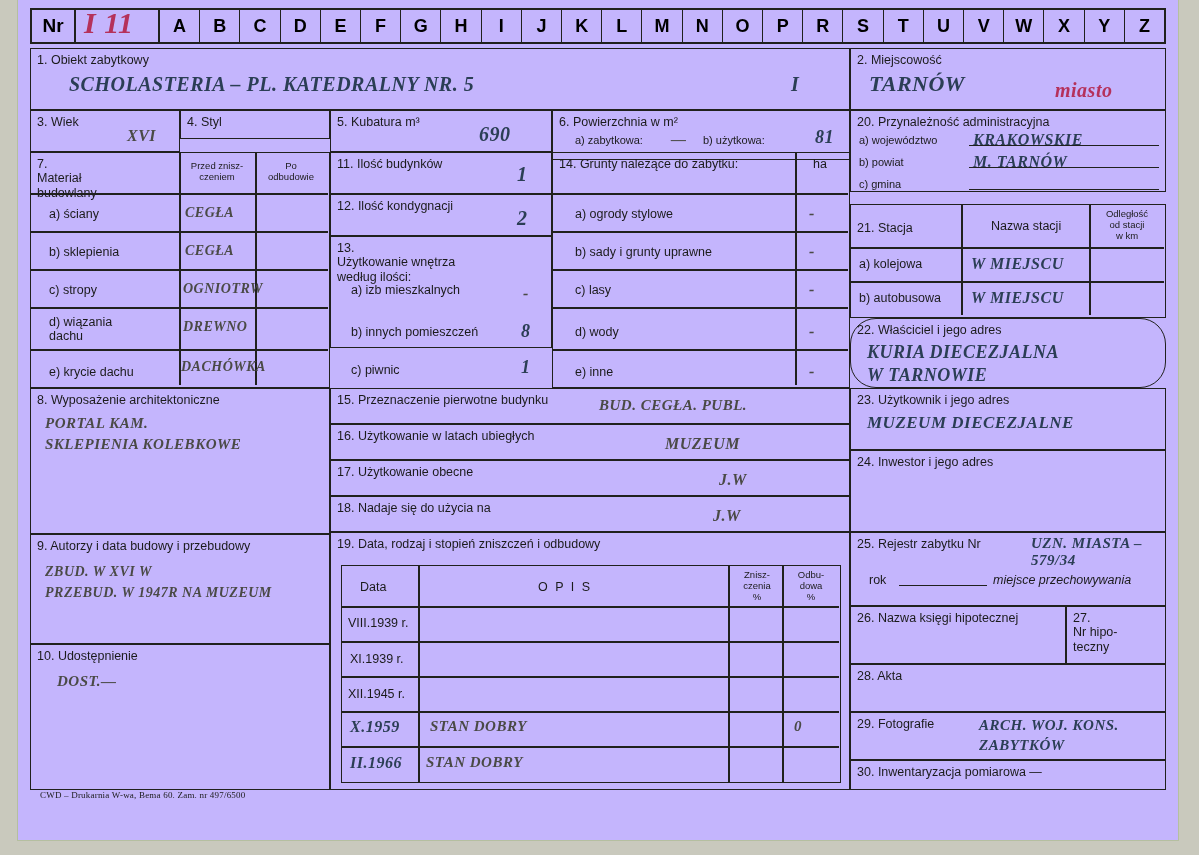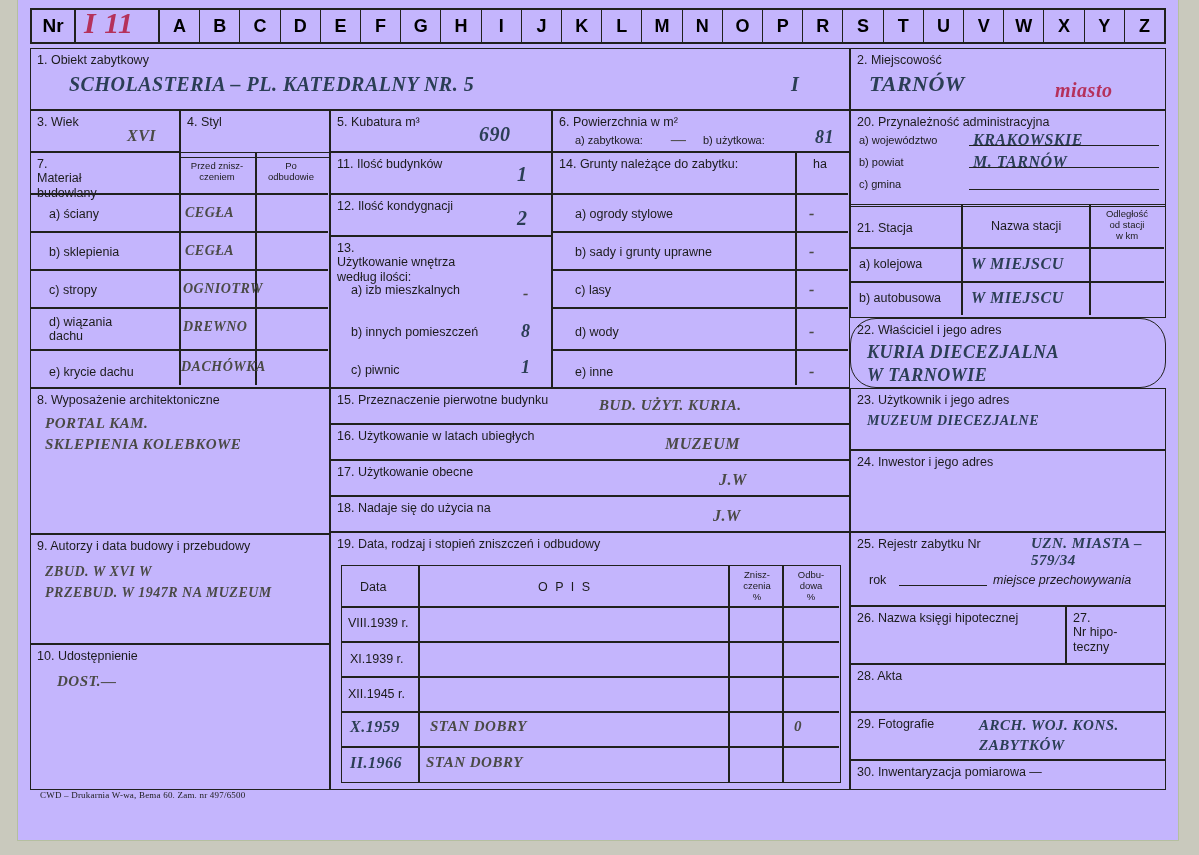--- a/index.html
+++ b/index.html
@@ -150,42 +150,42 @@
     <span class="hw blue h22" style="position:absolute;left:18px;top:22px;">TARNÓW</span>
     <span class="hw red h20" style="position:absolute;left:204px;top:30px;">miasto</span>
   </div>
 
   <div class="bx" style="left:12px; top:110px; width:150px; height:42px;">
     <span class="lbl tag"><span>3.</span>
       <span>Wiek</span></span>
     <span class="hw grey h16" style="position:absolute;left:96px;top:16px;">XVI</span>
   </div>
 
-  <div class="bx" style="left:162px; top:110px; width:150px; height:48px;">
+  <div class="bx" style="left:162px; top:110px; width:150px; height:29px;">
     <span class="lbl tag"><span>4.</span>
       <span>Styl</span></span>
     <span class="hw grey h16" style="position:absolute;left:86px;top:16px;"></span>
   </div>
 
   <div class="bx" style="left:312px; top:110px; width:222px; height:42px;">
     <span class="lbl tag"><span>5.</span>
       <span>Kubatura m³</span></span>
     <span class="hw blue h20" style="position:absolute;left:148px;top:12px;">690</span>
   </div>
 
-  <div class="bx" style="left:534px; top:110px; width:298px; height:42px;">
+  <div class="bx" style="left:534px; top:110px; width:298px; height:50px;">
     <span class="lbl tag"><span>6.</span>
       <span>Powierzchnia w m²</span></span>
     <span class="lbl sm" style="position:absolute;left:22px;top:23px;">a) zabytkowa:</span>
     <span class="hw grey h15" style="position:absolute;left:118px;top:20px;">—</span>
     <span class="lbl sm" style="position:absolute;left:150px;top:23px;">b) użytkowa:</span>
     <span class="hw blue h18" style="position:absolute;left:262px;top:16px;">81</span>
   </div>
 
-  <div class="bx" style="left:832px; top:110px; width:316px; height:97px;">
+  <div class="bx" style="left:832px; top:110px; width:316px; height:82px;">
     <span class="lbl tag"><span>20.</span>
       <span>Przynależność administracyjna</span></span>
     <span class="lbl sm" style="position:absolute;left:8px;top:23px;">a) województwo</span>
     <span class="hw blue h16" style="position:absolute;left:122px;top:20px;">KRAKOWSKIE</span>
     <span class="lbl sm" style="position:absolute;left:8px;top:45px;">b) powiat</span>
     <span class="hw blue h16" style="position:absolute;left:122px;top:42px;">M. TARNÓW</span>
     <span class="lbl sm" style="position:absolute;left:8px;top:67px;">c) gmina</span>
     <span class="hw blue h16" style="position:absolute;left:122px;top:64px;"></span>
     <div class="ln" style="left:118px; top:34px; width:190px; height:1.2px;"></div>
     <div class="ln" style="left:118px; top:56px; width:190px; height:1.2px;"></div>
@@ -231,21 +231,21 @@
       <span>Ilość budynków</span></span>
     <span class="hw blue h20" style="position:absolute;left:186px;top:10px;">1</span>
   </div>
 
   <div class="bx" style="left:312px; top:194px; width:222px; height:42px;">
     <span class="lbl tag"><span>12.</span>
       <span>Ilość kondygnacji</span></span>
     <span class="hw blue h20" style="position:absolute;left:186px;top:12px;">2</span>
   </div>
 
-  <div class="bx" style="left:312px; top:236px; width:222px; height:152px;padding-left:9px;">
+  <div class="bx" style="left:312px; top:236px; width:222px; height:112px;padding-left:9px;">
     <span class="lbl tag" style="white-space:pre-line;"><span>13.</span>
       <span>Użytkowanie wnętrza
 według ilości:</span></span>
     <span class="lbl" style="position:absolute;left:20px;top:46px;">a) izb mieszkalnych</span>
     <span class="hw grey h16" style="position:absolute;left:192px;top:48px;">-</span>
     <span class="lbl" style="position:absolute;left:20px;top:88px;">b) innych pomieszczeń</span>
     <span class="hw blue h18" style="position:absolute;left:190px;top:84px;">8</span>
     <span class="lbl" style="position:absolute;left:20px;top:126px;">c) piwnic</span>
     <span class="hw blue h18" style="position:absolute;left:190px;top:120px;">1</span>
   </div>
@@ -304,21 +304,21 @@
   <div class="bx" style="left:12px; top:388px; width:300px; height:146px;">
     <span class="lbl tag"><span>8.</span>
       <span>Wyposażenie architektoniczne</span></span>
     <span class="hw grey h15" style="position:absolute;left:14px;top:24px;white-space:pre-line;line-height:1.4;">PORTAL KAM.
 SKLEPIENIA KOLEBKOWE</span>
   </div>
 
   <div class="bx" style="left:312px; top:388px; width:520px; height:36px;">
     <span class="lbl tag"><span>15.</span>
       <span>Przeznaczenie pierwotne budynku</span></span>
-    <span class="hw grey h15" style="position:absolute;left:268px;top:8px;">BUD. UŻYT. KURIA.</span>
+    <span class="hw grey h15" style="position:absolute;left:268px;top:8px;">BUD. CEGŁA. PUBL.</span>
   </div>
 
   <div class="bx" style="left:312px; top:424px; width:520px; height:36px;">
     <span class="lbl tag"><span>16.</span>
       <span>Użytkowanie w latach ubiegłych</span></span>
     <span class="hw grey h16" style="position:absolute;left:334px;top:10px;">MUZEUM</span>
   </div>
 
   <div class="bx" style="left:312px; top:460px; width:520px; height:36px;">
     <span class="lbl tag"><span>17.</span>
@@ -328,21 +328,21 @@
 
   <div class="bx" style="left:312px; top:496px; width:520px; height:36px;">
     <span class="lbl tag"><span>18.</span>
       <span>Nadaje się do użycia na</span></span>
     <span class="hw grey h16" style="position:absolute;left:382px;top:10px;">J.W</span>
   </div>
 
   <div class="bx" style="left:832px; top:388px; width:316px; height:62px;">
     <span class="lbl tag"><span>23.</span>
       <span>Użytkownik i jego adres</span></span>
-    <span class="hw blue h17" style="position:absolute;left:16px;top:24px;font-size:14px;">MUZEUM DIECEZJALNE</span>
+    <span class="hw blue h17" style="position:absolute;left:16px;top:24px;font-size:17px;">MUZEUM DIECEZJALNE</span>
   </div>
 
   <div class="bx" style="left:832px; top:450px; width:316px; height:82px;">
     <span class="lbl tag"><span>24.</span>
       <span>Inwestor i jego adres</span></span>
     <span class="hw blue h16" style="position:absolute;left:16px;top:26px;"></span>
   </div>
 
   <div class="bx" style="left:12px; top:534px; width:300px; height:110px;">
     <span class="lbl tag"><span>9.</span>

